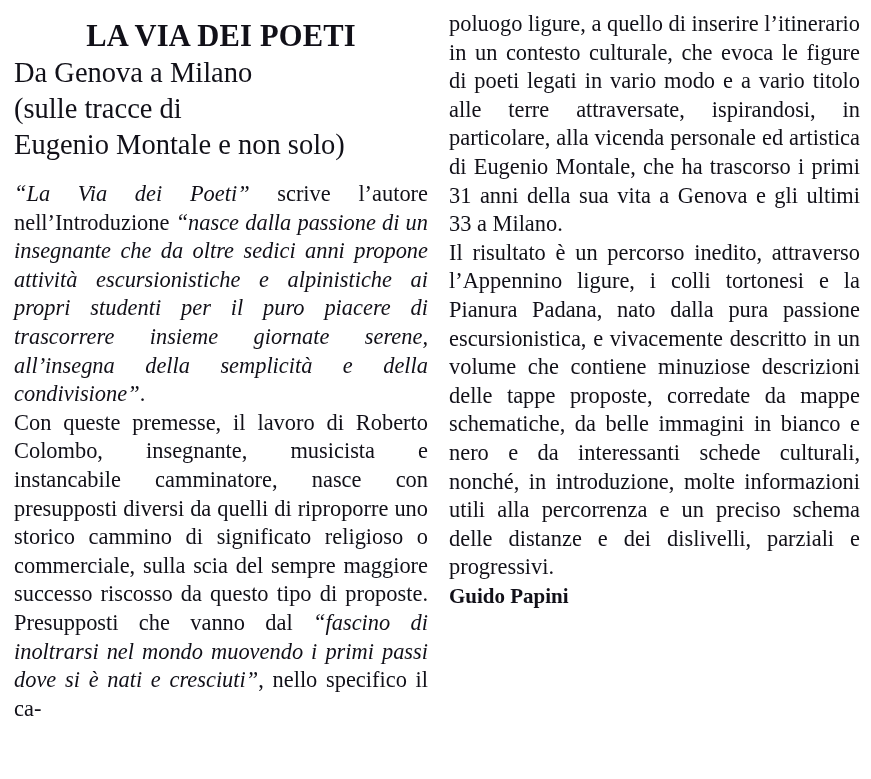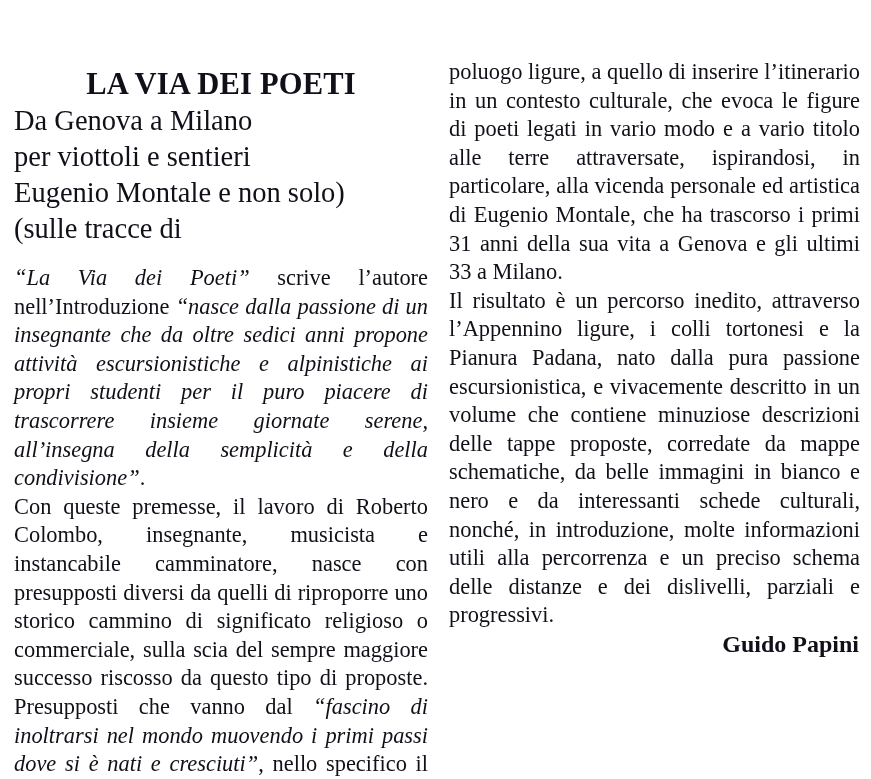--- a/index.html
+++ b/index.html
@@ -13,21 +13,20 @@
     font-family: "Liberation Serif", "DejaVu Serif", serif;
     color: #111018;
     overflow: hidden;
   }
 
   .page {
     position: relative;
     width: 871px;
     height: 603px;
     background: #ffffff;
-    margin-top: 48px;
   }
 
   
   .columns {
     position: absolute;
     left: 0;
     top: 0;
     width: 871px;
     height: 779px;
     display: flex;
@@ -96,43 +95,42 @@
     content: "";
     display: inline-block;
     width: 100%;
   }
 
   .no-stretch::after {
     content: none;
   }
 
   .byline {
-    font-size: 24px;
+    font-size: 21px;
     line-height: 28.6px;
     font-weight: bold;
-    text-align: right;
+    text-align: left;
     margin: 0;
     padding-right: 1px;
   }
 </style>
 </head>
 <body>
 
 <div class="page">
   <div class="columns">
 
     <div class="col col-left">
 
       <h1 class="headline">LA VIA DEI POETI</h1>
 
       <div class="subhead-wrap">
         <div class="subhead">Da Genova a Milano</div>
-        <div class="subhead">per viottoli e sentieri</div>
+        <div class="subhead">(sulle tracce di</div>
         <div class="subhead">Eugenio Montale e non solo)</div>
-        <div class="subhead">(sulle tracce di</div>
       </div>
 
       <p class="body-par no-stretch"><i>“La Via dei Poeti”</i><span> scrive l’autore nell’Introduzione </span><i>“nasce dalla passione di un insegnante che da oltre sedici anni propone attività escursionistiche e alpinistiche ai propri studenti per il puro piacere di trascorrere insieme giornate serene, all’insegna della semplicità e della condivisione”</i><span>.</span></p>
 
       <p class="body-par no-stretch"><span>Con queste premesse, il lavoro di Roberto Colombo, insegnante, musicista e instancabile camminatore, nasce con presupposti diversi da quelli di riproporre uno storico cammino di significato religioso o commerciale, sulla scia del sempre maggiore successo riscosso da questo tipo di proposte. Presupposti che vanno dal </span><i>“fascino di inoltrarsi nel mondo muovendo i primi passi dove si è nati e cresciuti”</i><span>, nello specifico il ca-</span></p>
 
     </div>
 
     <div class="col col-right">
 

